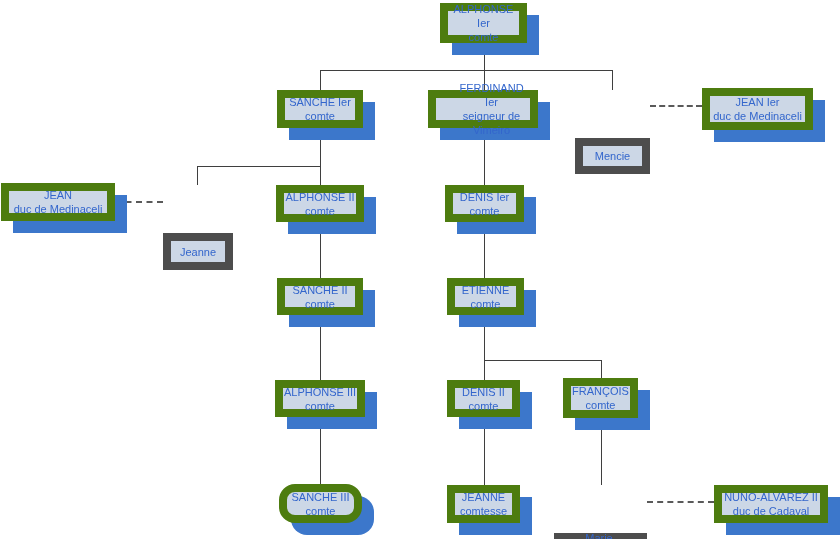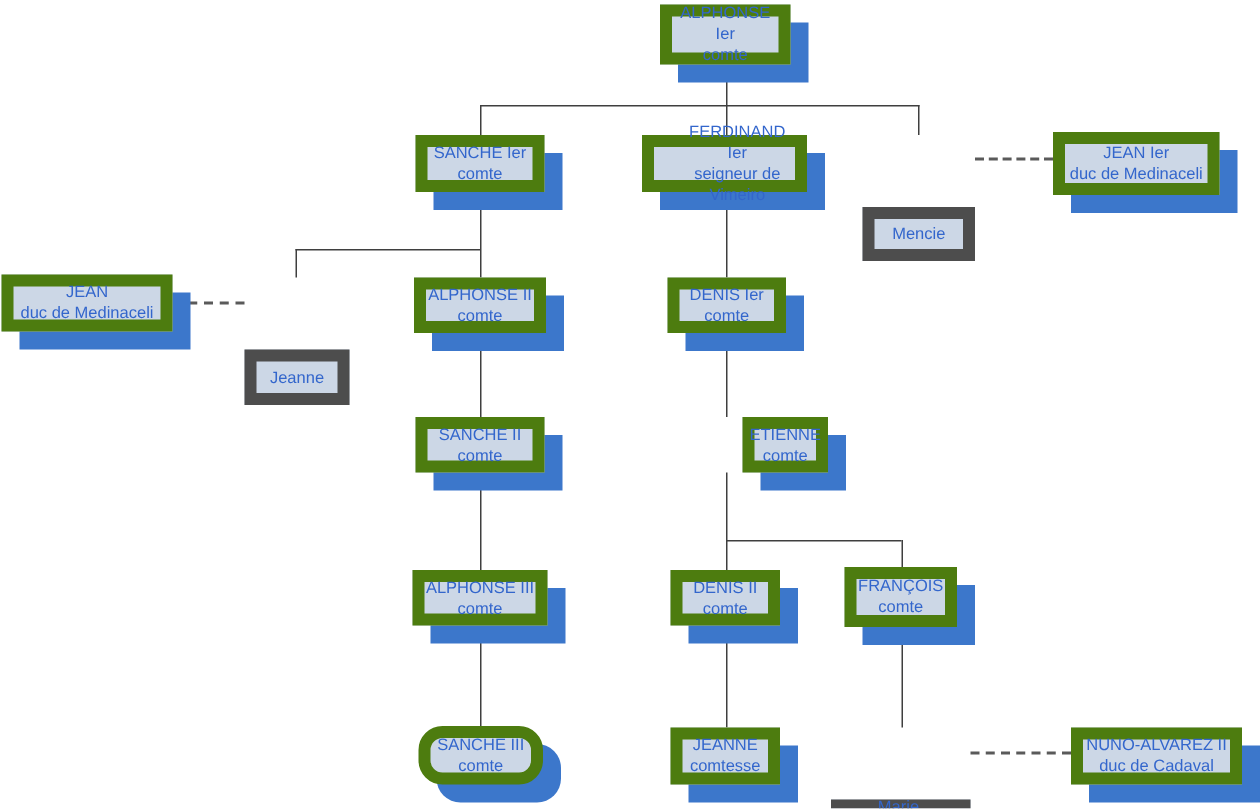--- a/index.html
+++ b/index.html
@@ -93,21 +93,21 @@
   <div class="node shadow" style="left:445px;top:185px;width:79px;height:37px;">
     <div class="l1">DENIS Ier</div>
     <div class="l2">comte</div>
   </div>
 
   <div class="node shadow" style="left:277px;top:278px;width:86px;height:37px;">
     <div class="l1">SANCHE II</div>
     <div class="l2">comte</div>
   </div>
 
-  <div class="node shadow" style="left:447px;top:278px;width:57px;height:37px;margin-left:48px;">
+  <div class="node shadow" style="left:447px;top:278px;width:77px;height:37px;">
     <div class="l1">ETIENNE</div>
     <div class="l2">comte</div>
   </div>
 
   <div class="node shadow" style="left:275px;top:380px;width:90px;height:37px;">
     <div class="l1">ALPHONSE III</div>
     <div class="l2">comte</div>
   </div>
 
   <div class="node shadow" style="left:447px;top:380px;width:73px;height:37px;">

